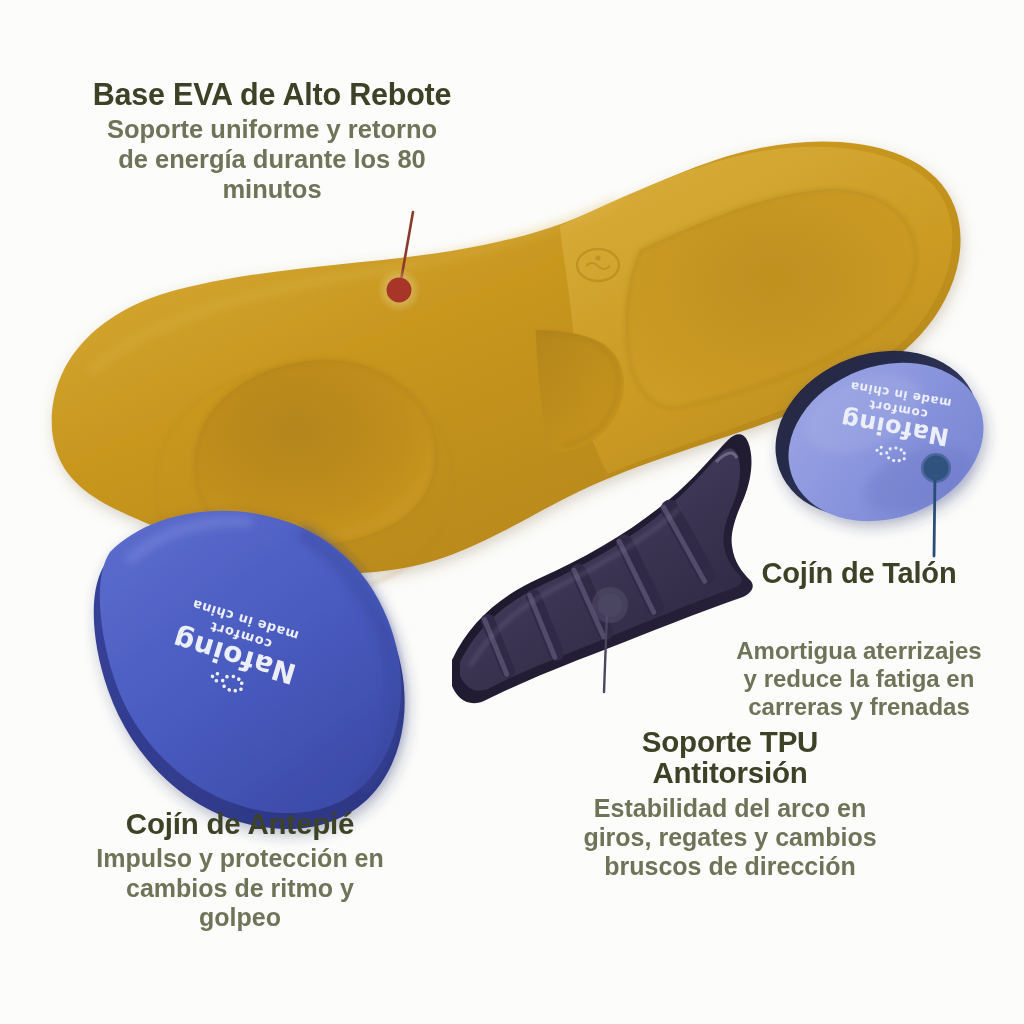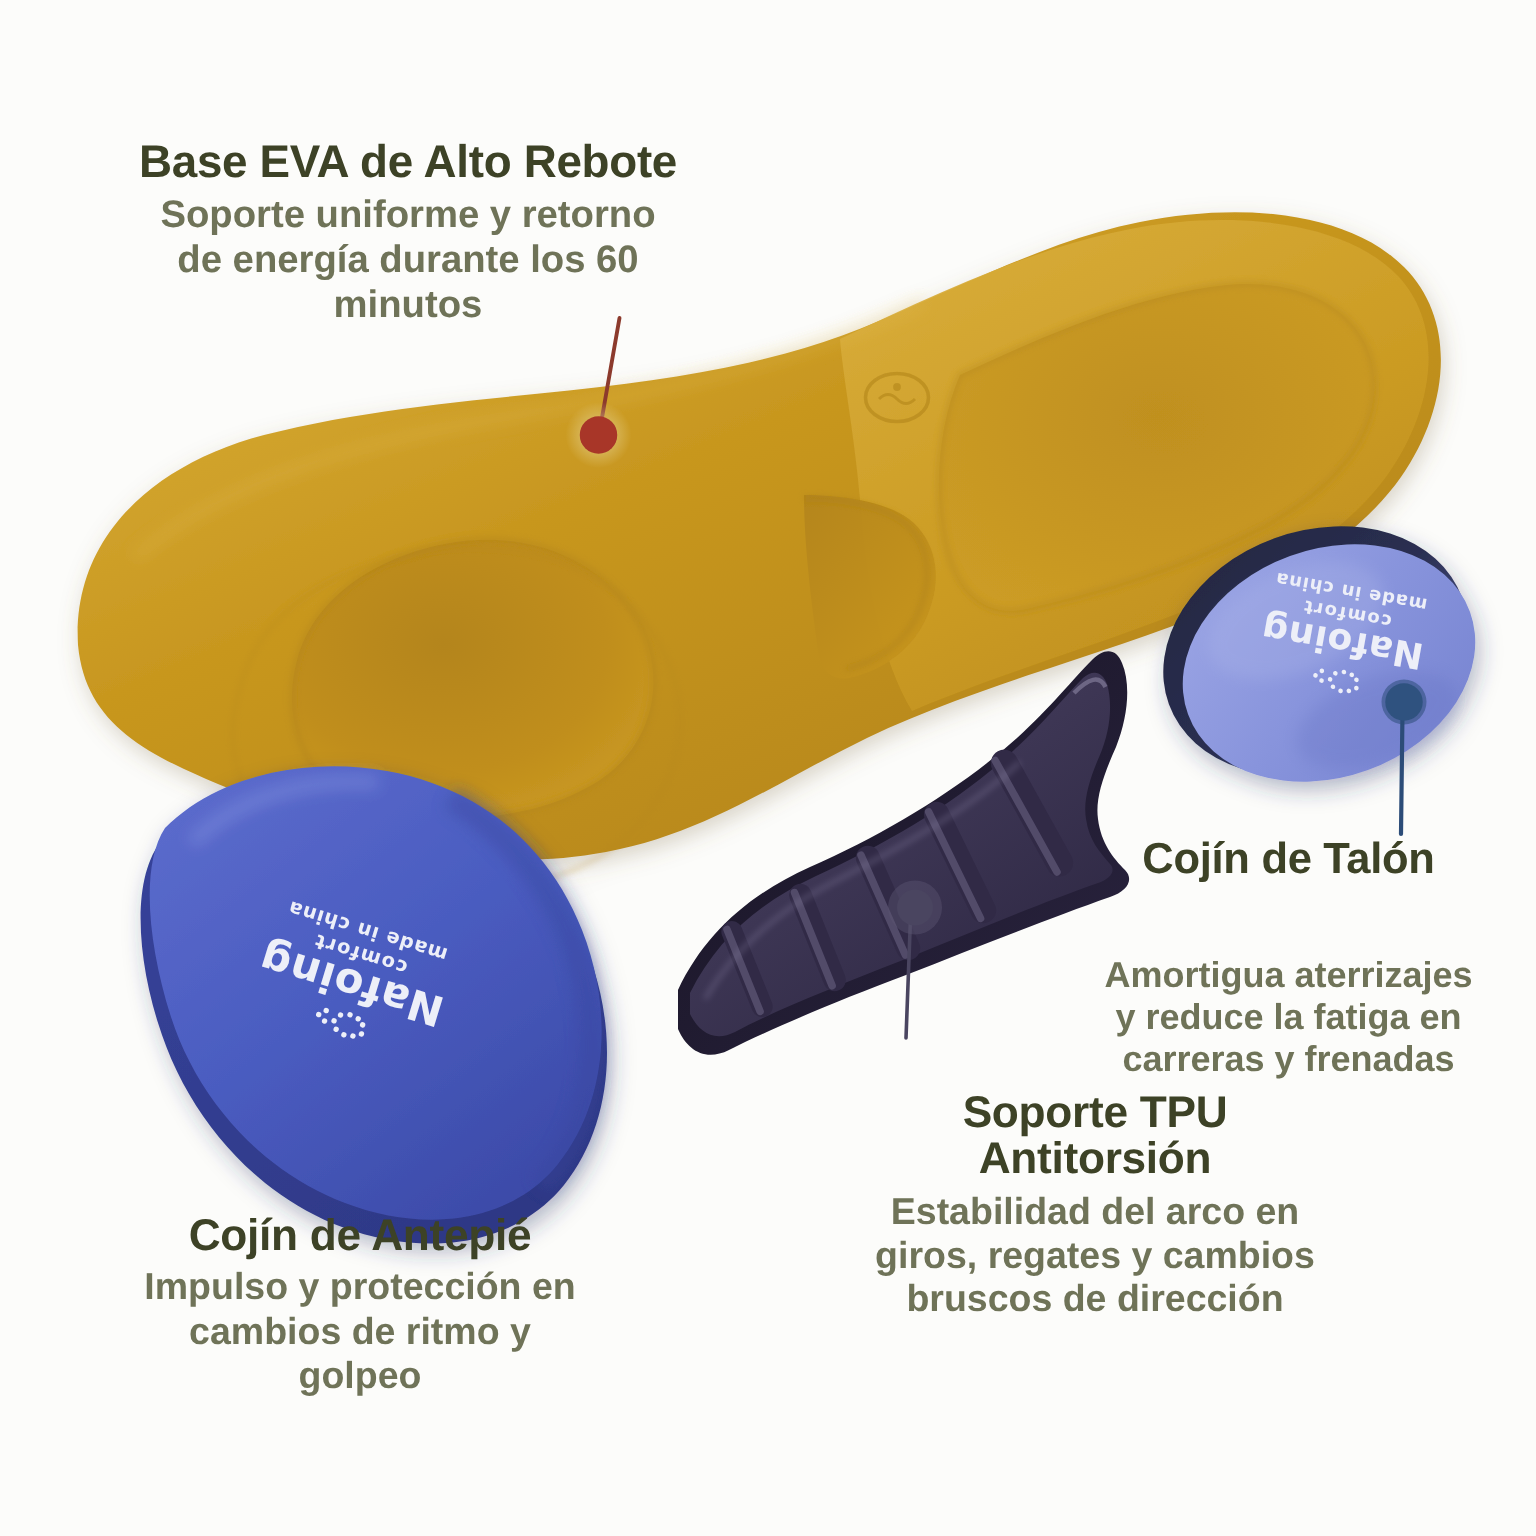--- a/index.html
+++ b/index.html
@@ -21,21 +21,21 @@
     line-height:1.06;
     white-space:pre-line;
   }
   .c-body{
     font-weight:bold;
     color:#6F7358;
     line-height:1.17;
     white-space:pre-line;
   }
 
-  #callout-eva{left:22px;top:92px;width:500px;}
+  #callout-eva{left:22px;top:78px;width:500px;}
   #callout-eva .c-title{font-size:30.5px;margin-bottom:5px;}
   #callout-eva .c-body{font-size:25.5px;}
 
   #callout-heel{left:694px;top:558px;width:330px;}
   #callout-heel .c-title{font-size:29px;margin-bottom:16px;}
   #callout-heel .c-body{font-size:24px;margin-top:48px;}
 
   #callout-forefoot{left:20px;top:808px;width:440px;}
   #callout-forefoot .c-title{font-size:29.5px;margin-bottom:5px;}
   #callout-forefoot .c-body{font-size:25px;}
@@ -427,21 +427,21 @@
       </svg>
     </span>
     <span class="bm-name">Nafoing</span>
     <span class="bm-sub">comfort</span>
     <span class="bm-made">made in china</span>
   </div>
 
   <div id="callout-eva" class="callout">
     <div class="c-title">Base EVA de Alto Rebote</div>
     <div class="c-body">Soporte uniforme y retorno
-de energía durante los 60
+de energía durante los 80
 minutos</div>
   </div>
 
   <div id="callout-heel" class="callout">
     <div class="c-title">Cojín de Talón</div>
     <div class="c-body">Amortigua aterrizajes
 y reduce la fatiga en
 carreras y frenadas</div>
   </div>
 

